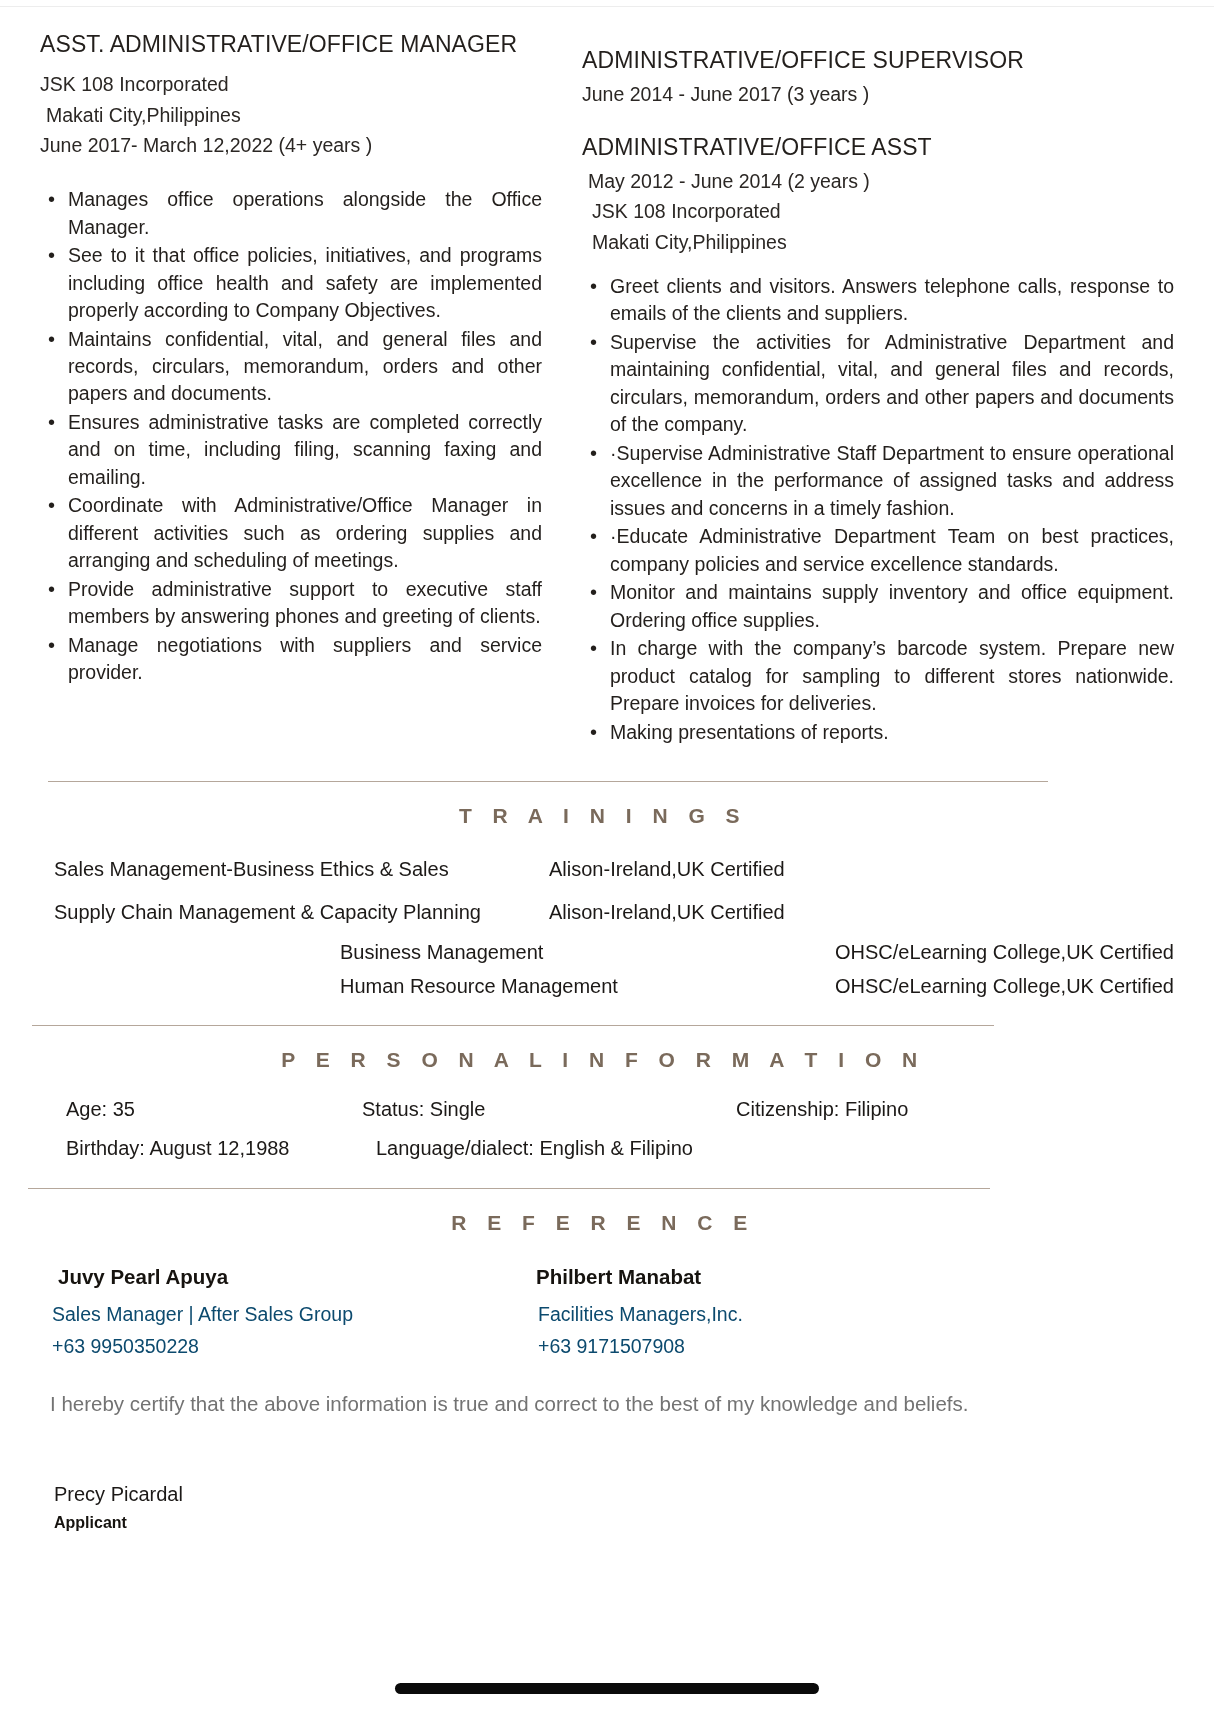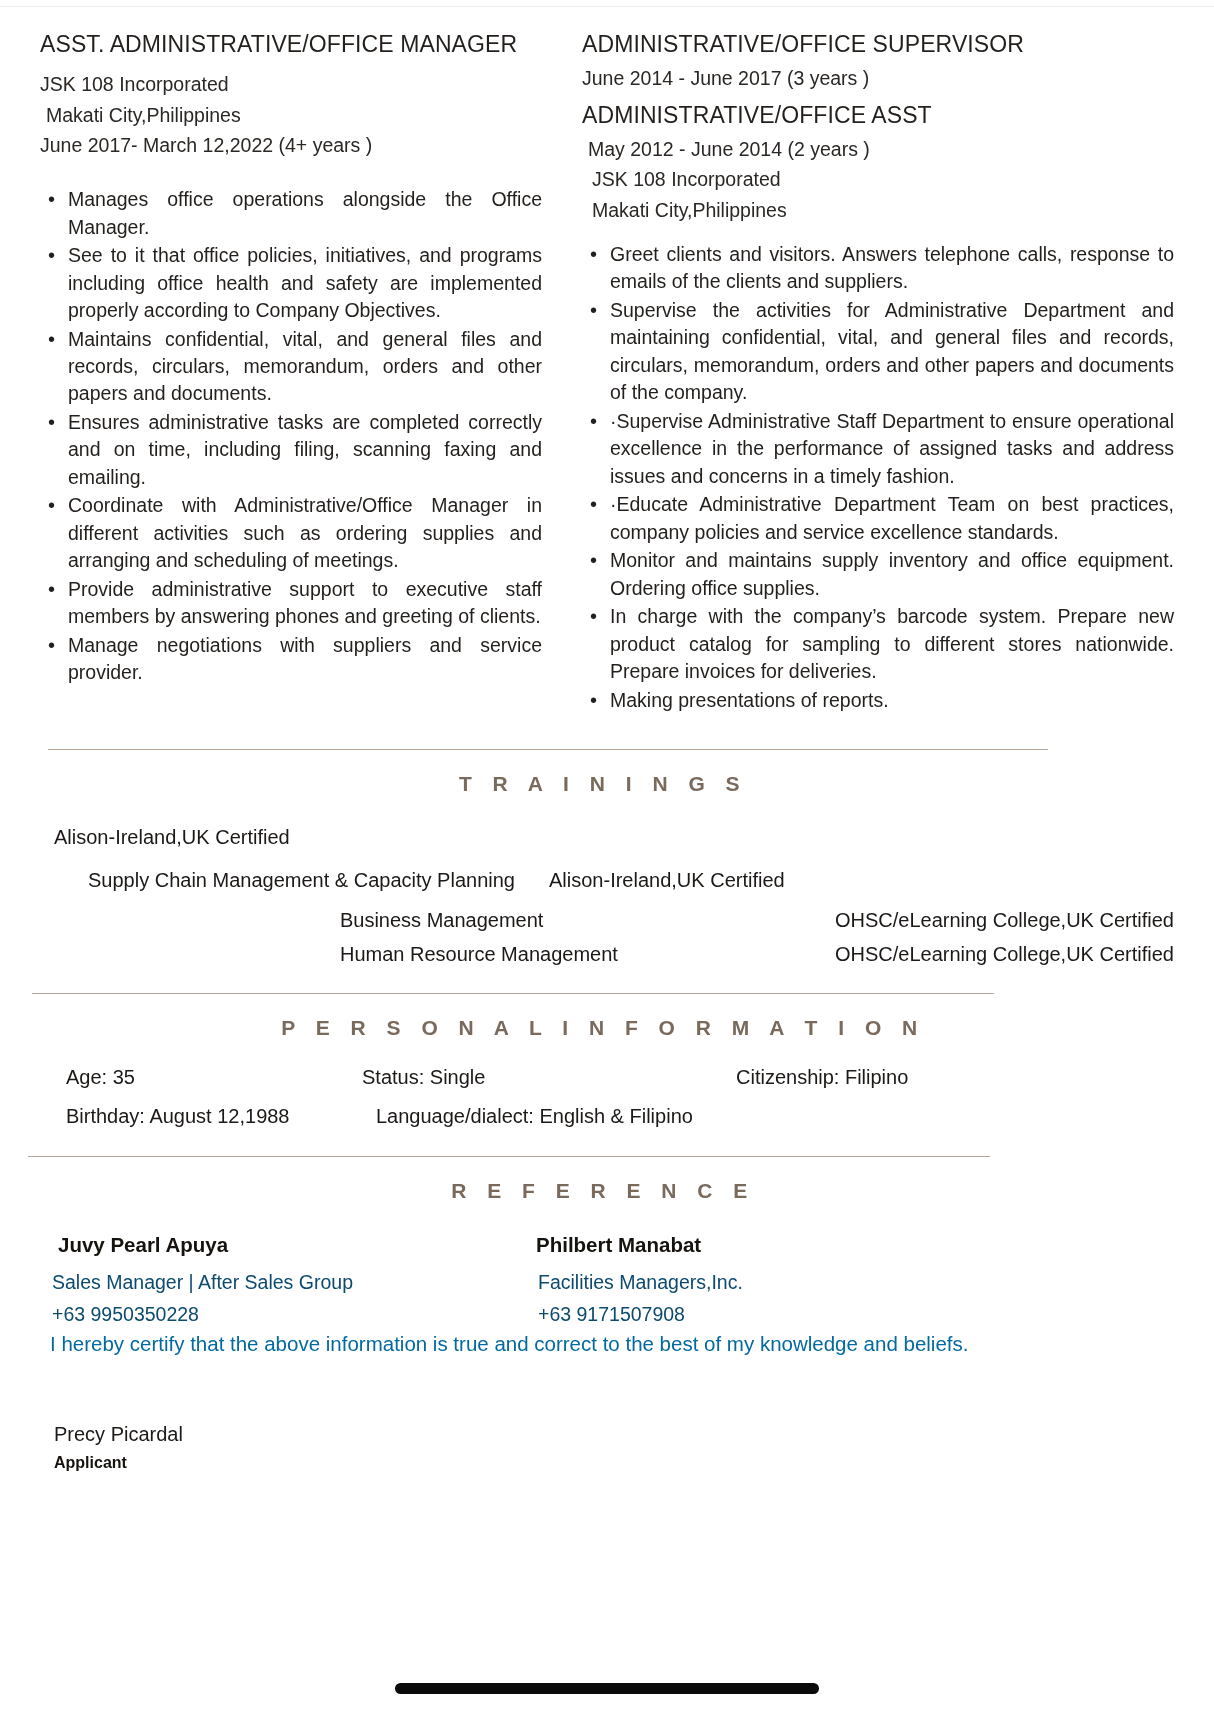--- a/index.html
+++ b/index.html
@@ -43,21 +43,21 @@
   .exp-col.right { width: 614px; padding-left: 22px; }
 
   .job-title {
     font-size: 23px;
     font-weight: normal;
     letter-spacing: 0.1px;
     color: #231f1c;
     margin: 0 0 12px 0;
     line-height: 1.15;
   }
-  .job-title.tight { margin-bottom: 6px; }
+  .job-title.tight { margin-bottom: 6px; margin-top: 16px; }
   .job-meta {
     font-size: 19.5px;
     color: #2b2724;
     line-height: 1.55;
     margin: 0;
     font-weight: normal;
   }
   .job-meta.ind1 { padding-left: 6px; }
   .job-meta.ind2 { padding-left: 10px; }
   .gap-sm { height: 8px; }
@@ -120,21 +120,21 @@
     font-size: 20px;
     color: #1c1917;
     line-height: 1.3;
   }
   .train-cert {
     font-size: 20px;
     color: #1c1917;
     line-height: 1.3;
   }
   .train-row.rA { margin-bottom: 17px; }
-  .train-row.rB { margin-bottom: 14px; text-align: center; }
+  .train-row.rB { margin-bottom: 14px; }
   .train-row.rC { margin-bottom: 8px; justify-content: flex-end; }
 
   
   .personal {
     margin-top: 26px;
     padding: 0 40px 0 54px;
   }
   .pi-row {
     display: flex;
     font-size: 20px;
@@ -162,23 +162,24 @@
     padding-left: 6px;
   }
   .ref-line {
     font-size: 19.5px;
     color: #0c4a6e;
     line-height: 1.62;
   }
   .ref-line.ind { padding-left: 8px; }
 
   .certify {
+    margin-top: 28px;
     padding: 0 40px 0 50px;
     font-size: 20.5px;
-    color: #0369a1;
+    color: #737373;
     line-height: 1.4;
   }
 
   .signature {
     margin-top: 64px;
     padding-left: 54px;
   }
   .sig-name {
     font-size: 20px;
     color: #1c1917;
@@ -247,20 +248,21 @@
         <li>Making presentations of reports.</li>
       </ul>
     </div>
   </div>
 
   <div class="divider d1"></div>
   <div class="section-heading">T R A I N I N G S</div>
 
   <div class="trainings">
     <div class="train-row rA">
+      <div class="train-name">Sales Management-Business Ethics &amp; Sales</div>
       <div class="train-cert">Alison-Ireland,UK Certified</div>
     </div>
     <div class="train-row rB">
       <div class="train-name">Supply Chain Management &amp; Capacity Planning</div>
       <div class="train-cert">Alison-Ireland,UK Certified</div>
     </div>
     <div class="train-row rC">
       <div class="train-name">Business Management</div>
       <div class="train-cert">OHSC/eLearning College,UK Certified</div>
     </div>

